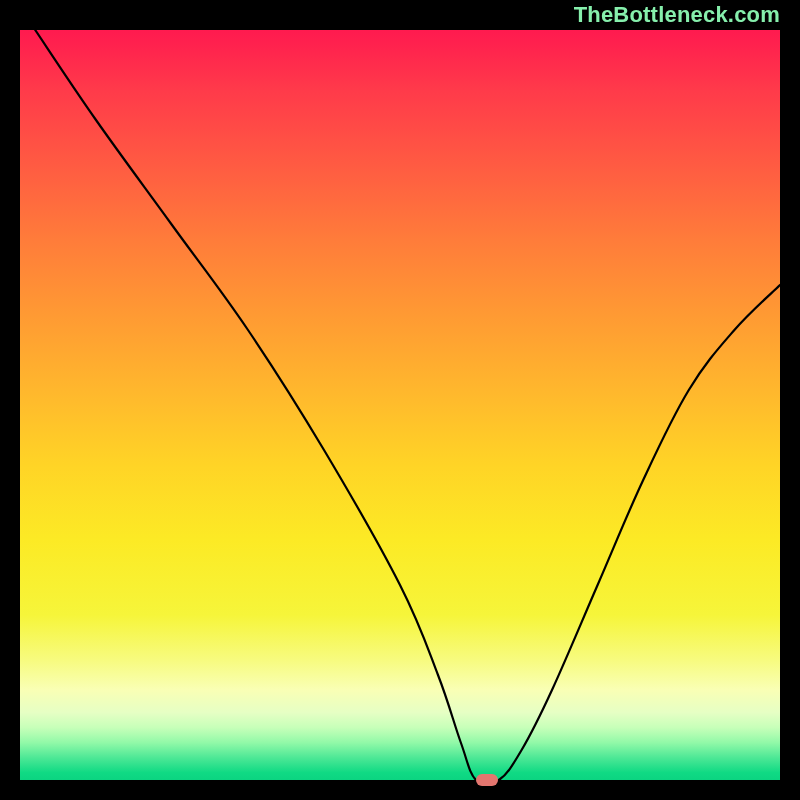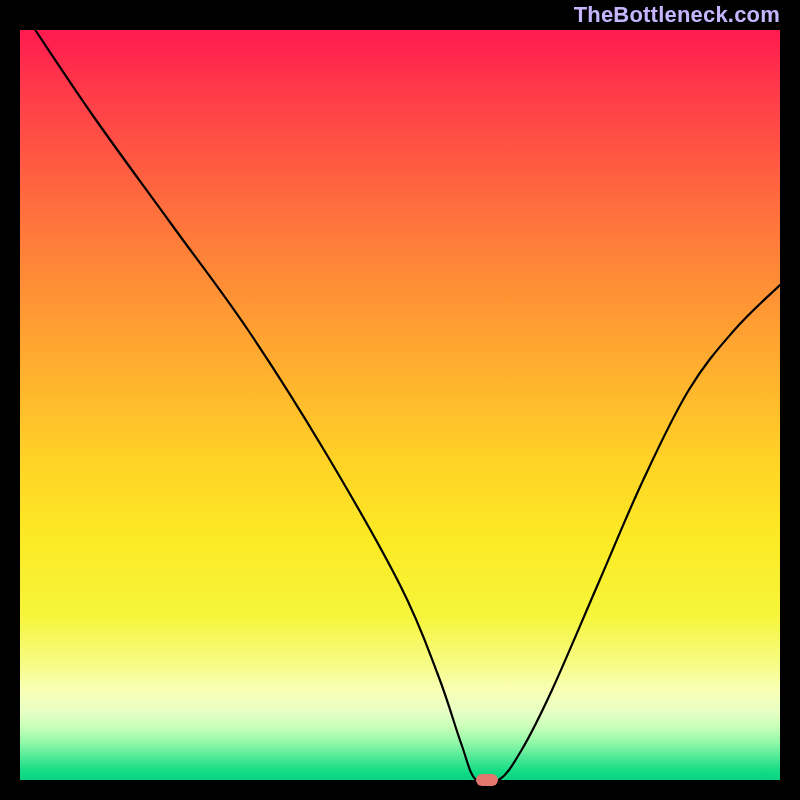--- a/index.html
+++ b/index.html
@@ -16,21 +16,21 @@
     height: 800px;
     background: #000;
   }
   .watermark {
     position: absolute;
     top: 2px;
     right: 20px;
     font-family: Arial, Helvetica, sans-serif;
     font-size: 22px;
     font-weight: 600;
-    color: #c4b5fd;
+    color: #86efac;
     letter-spacing: 0.2px;
     z-index: 40;
   }
   .plot {
     position: absolute;
     left: 20px;
     top: 30px;
     width: 760px;
     height: 750px;
   }

